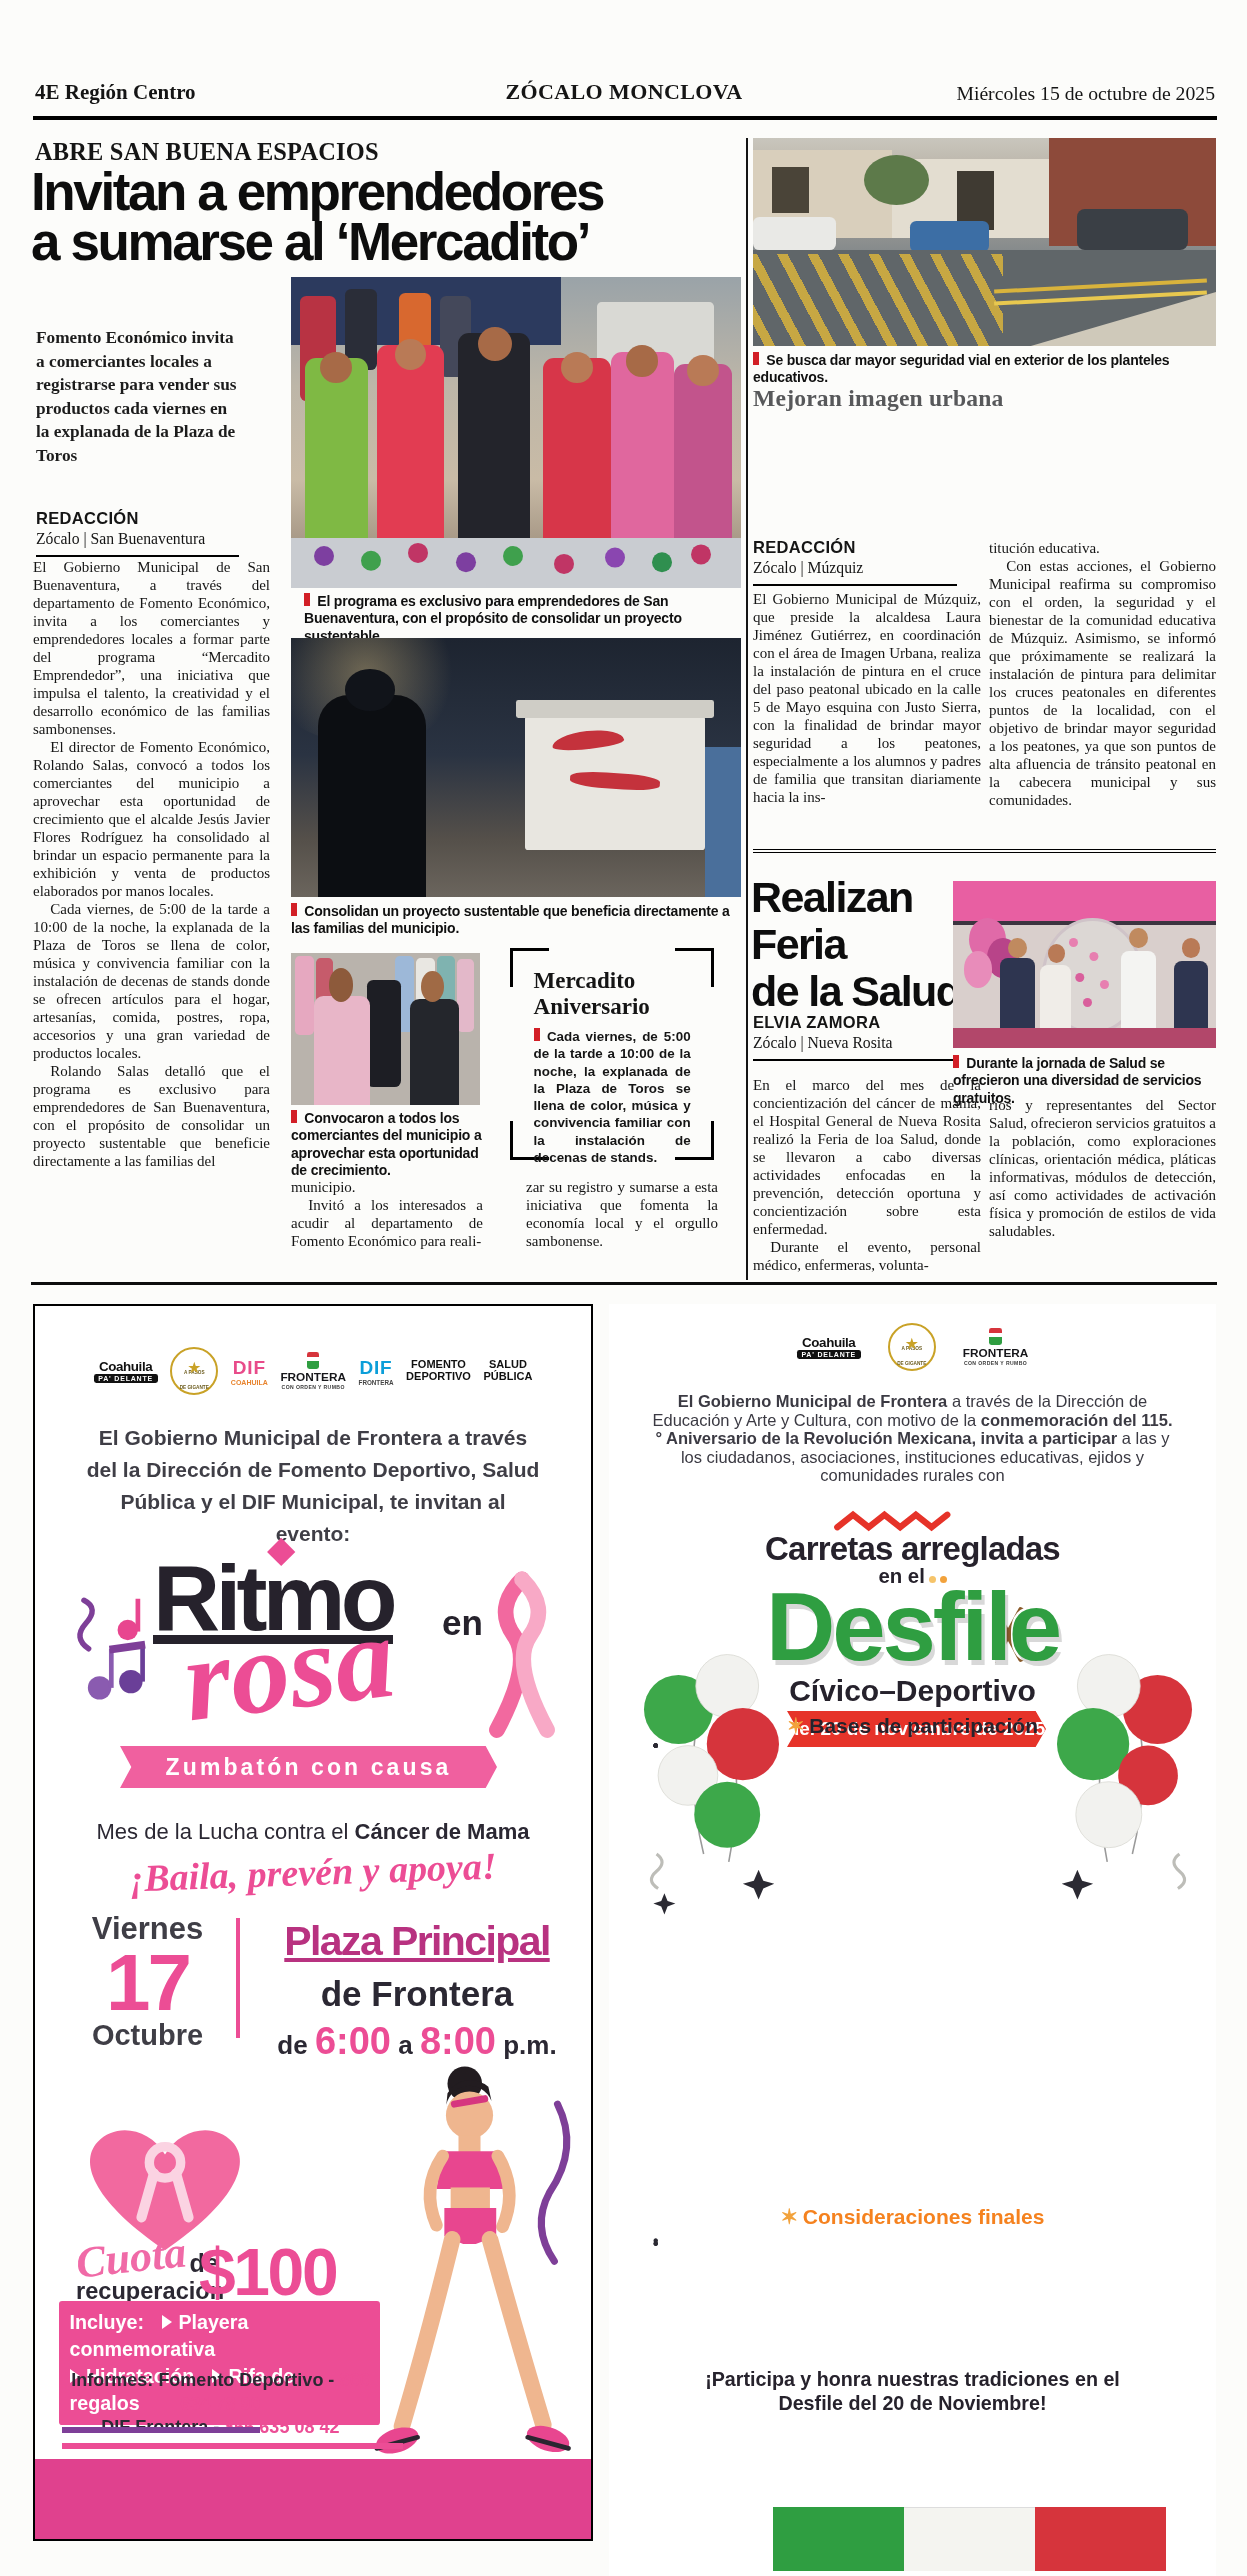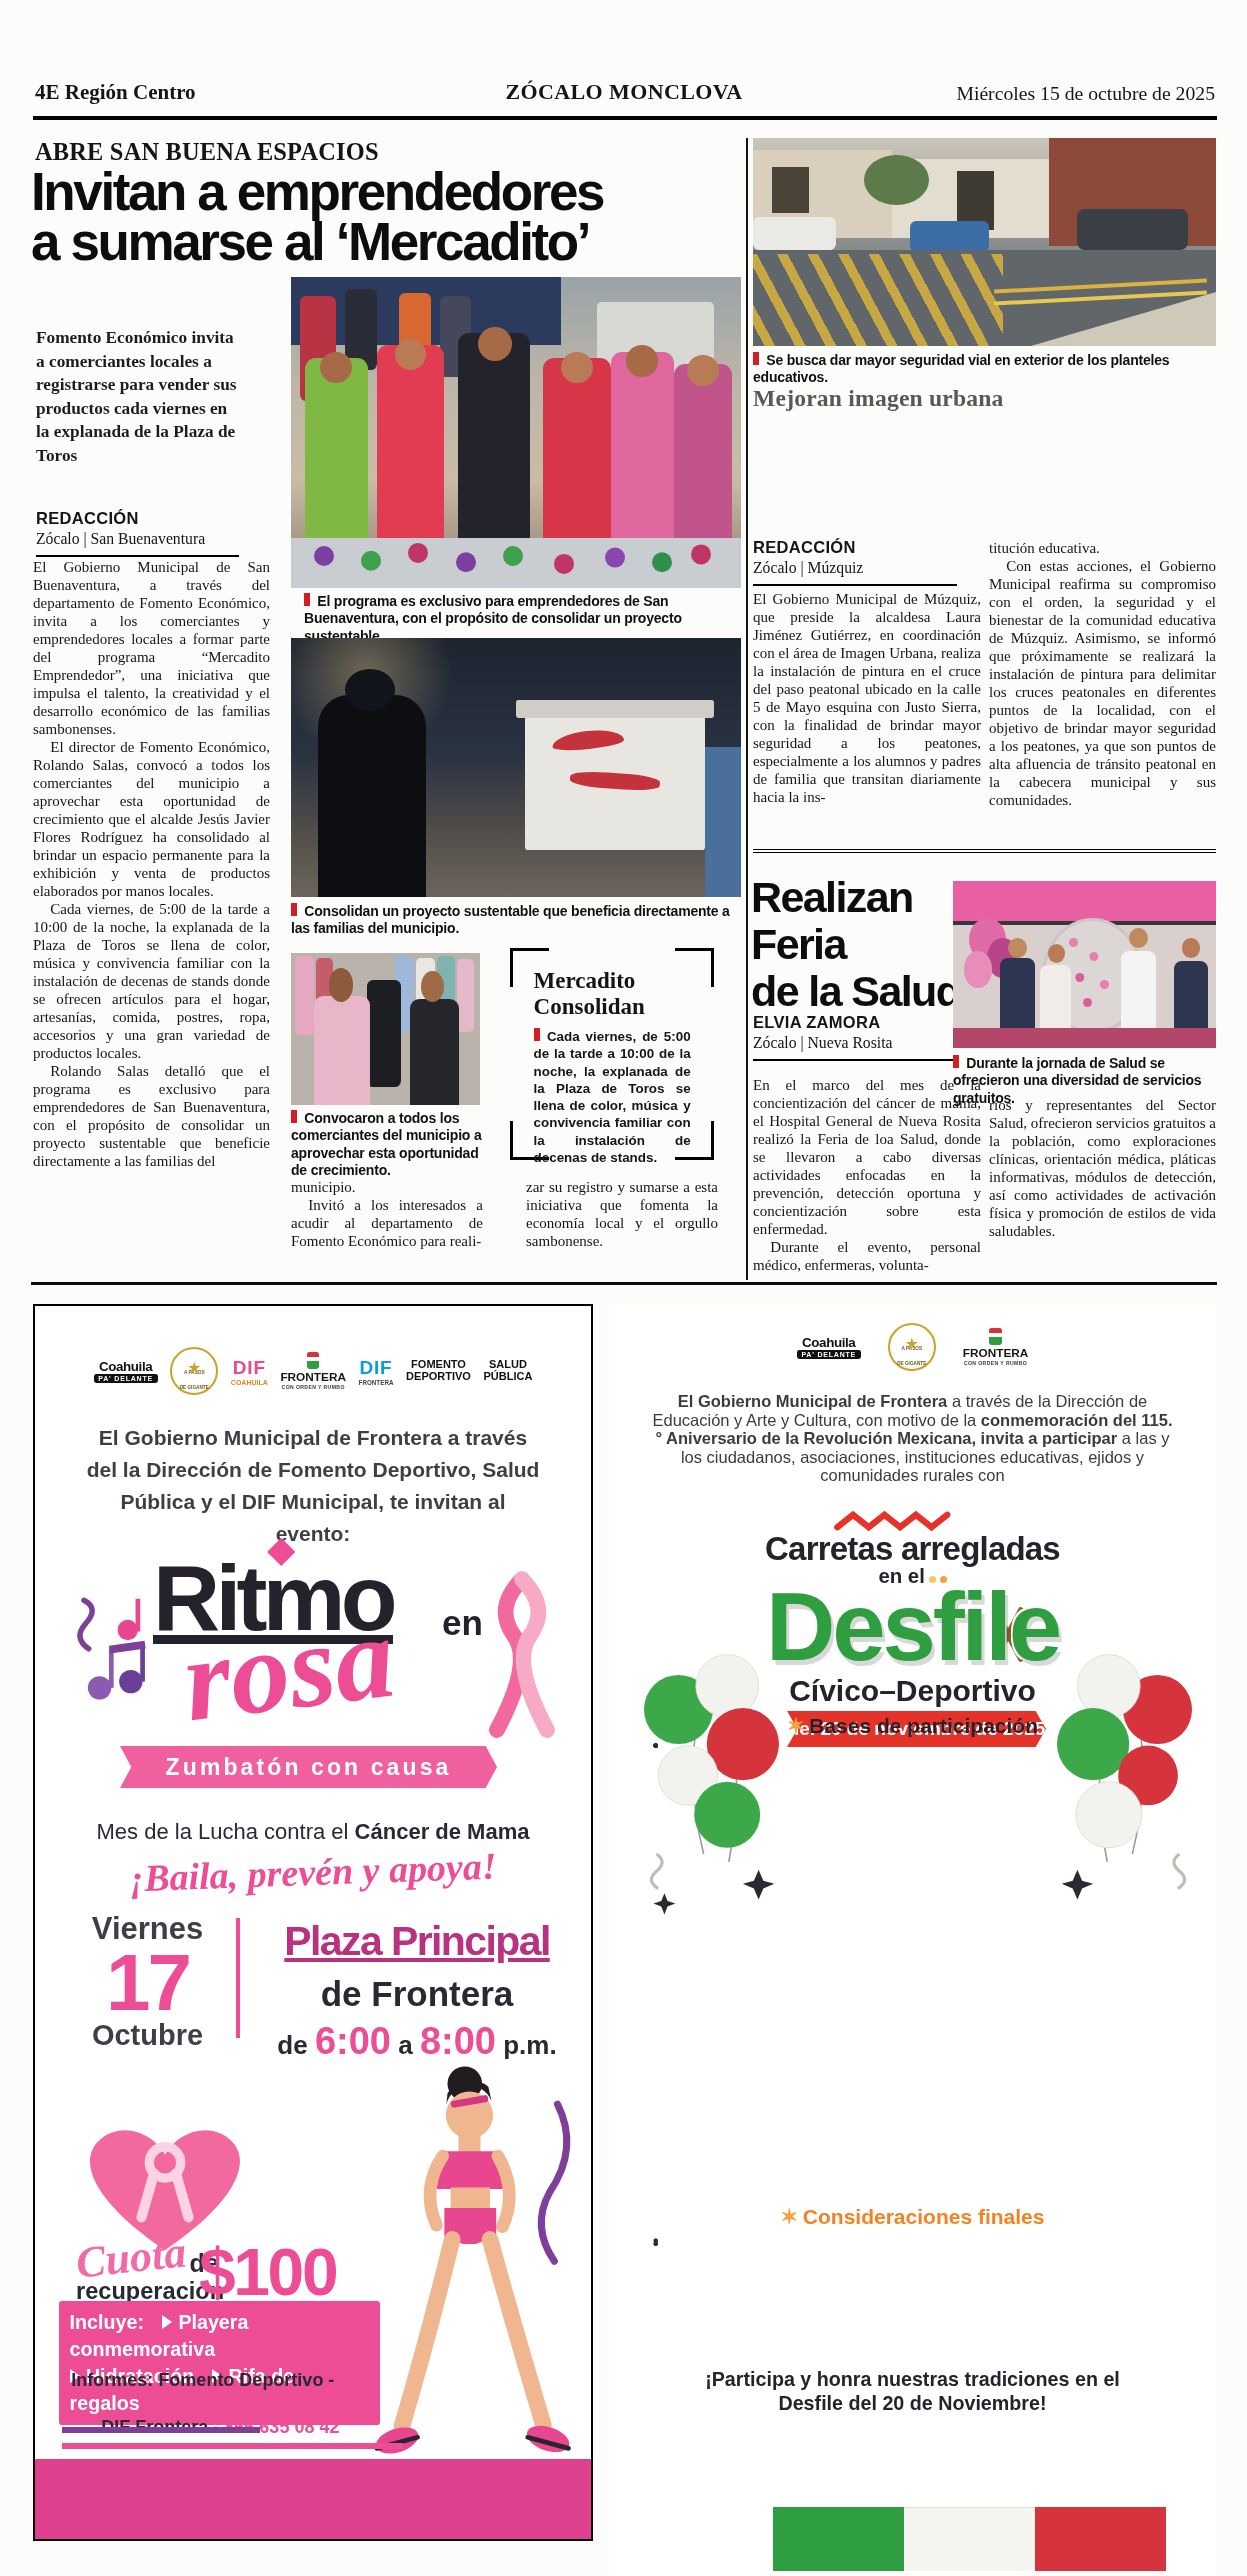--- a/index.html
+++ b/index.html
@@ -260,21 +260,21 @@
     <div style="left:63%;top:30%;width:26%;height:70%;background:#24262c;border-radius:9.4px 9.4px 0 0;"></div>
     <div style="left:69%;top:12%;width:12%;height:20%;border-radius:50%;background:#a06a45;"></div>
   </div>
   <div class="abs cap" id="cap3"><span class="cmark"></span><span>Convocaron a todos los comerciantes del municipio a aprovechar esta oportunidad de crecimiento.</span></div>
 
   <div class="abs" id="mbox">
     <span class="bracket br-tl"></span>
     <span class="bracket br-tr"></span>
     <span class="bracket br-bl"></span>
     <span class="bracket br-br"></span>
-    <div id="mbox-title">Mercadito Consolidan</div>
+    <div id="mbox-title">Mercadito Aniversario</div>
     <div id="mbox-text"><span class="cmark"></span><span>Cada viernes, de 5:00 de la tarde a 10:00 de la noche, la explanada de la Plaza de Toros se llena de color, música y convivencia familiar con la instalación de decenas de stands.</span></div>
   </div>
 
   <div class="photo" id="ph4" style="left:753px;top:138px;width:463px;height:208px;">
     <div style="inset:0;background:linear-gradient(180deg,#c9c6bd 0%,#b5ada0 22%,#7d8488 60%,#5f6669 100%);"></div>
     <div style="left:0;top:6%;width:30%;height:42%;background:#d9cfbc;"></div>
     <div style="left:30%;top:10%;width:34%;height:38%;background:#e3ddd0;"></div>
     <div style="left:64%;top:0;width:36%;height:52%;background:#8d4a3a;"></div>
     <div style="left:4%;top:14%;width:8%;height:22%;background:#4a4438;"></div>
     <div style="left:44%;top:16%;width:8%;height:28%;background:#3f3a32;"></div>

